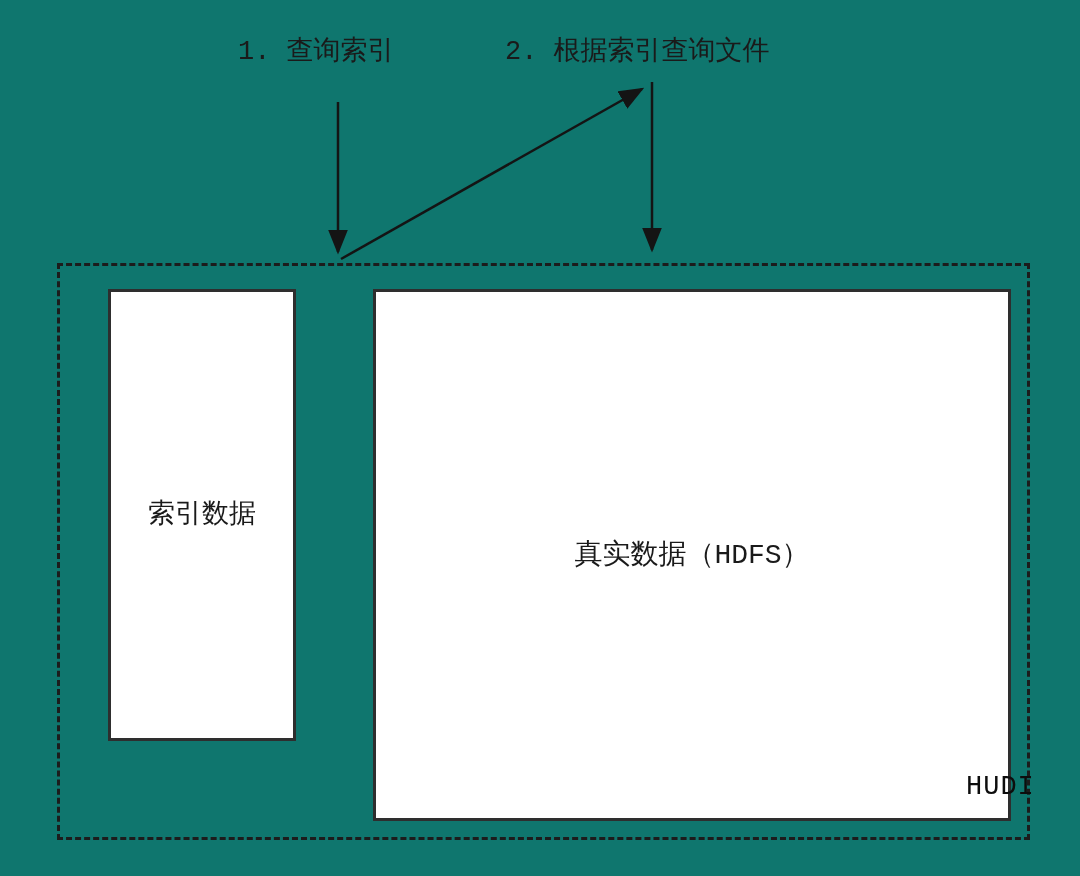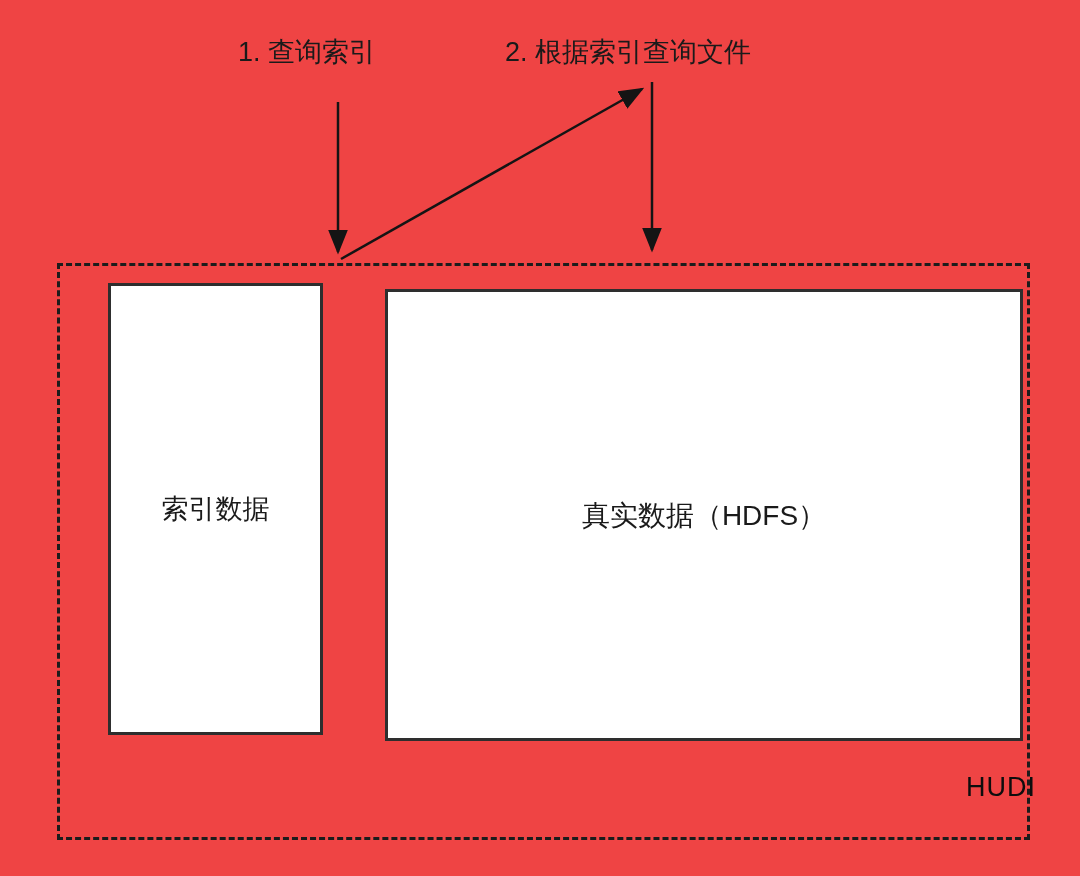--- a/index.html
+++ b/index.html
@@ -4,22 +4,22 @@
 <style>
   html, body {
     margin: 0;
     padding: 0;
     background: #ffffff;
   }
   .canvas {
     position: relative;
     width: 1080px;
     height: 876px;
-    background: #ef4444;
-    font-family: Liberation Sans, sans-serif;
+    background: #0f766e;
+    font-family: Liberation Mono, monospace;
     color: #1a1a1a;
     overflow: hidden;
   }
   .step-label {
     position: absolute;
     top: 36px;
     font-size: 27px;
     line-height: 32px;
     color: #1a1a1a;
     white-space: nowrap;
@@ -45,31 +45,30 @@
     flex-direction: column;
     align-items: center;
     justify-content: center;
     text-align: center;
     font-size: 27px;
     line-height: 37px;
     color: #1a1a1a;
   }
   .index-box {
     left: 108px;
-    top: 283px;
-    width: 215px;
+    top: 289px;
+    width: 188px;
     height: 452px;
   }
   .data-box {
     left: 373px;
     top: 289px;
     width: 638px;
-    height: 452px;
+    height: 532px;
     font-size: 28px;
-    margin-left: 12px;
   }
   .hudi-label {
     position: absolute;
     left: 918px;
     top: 772px;
     font-size: 27px;
     letter-spacing: 1px;
     color: #0d0d0d;
     white-space: nowrap;
     margin-left: 48px;

